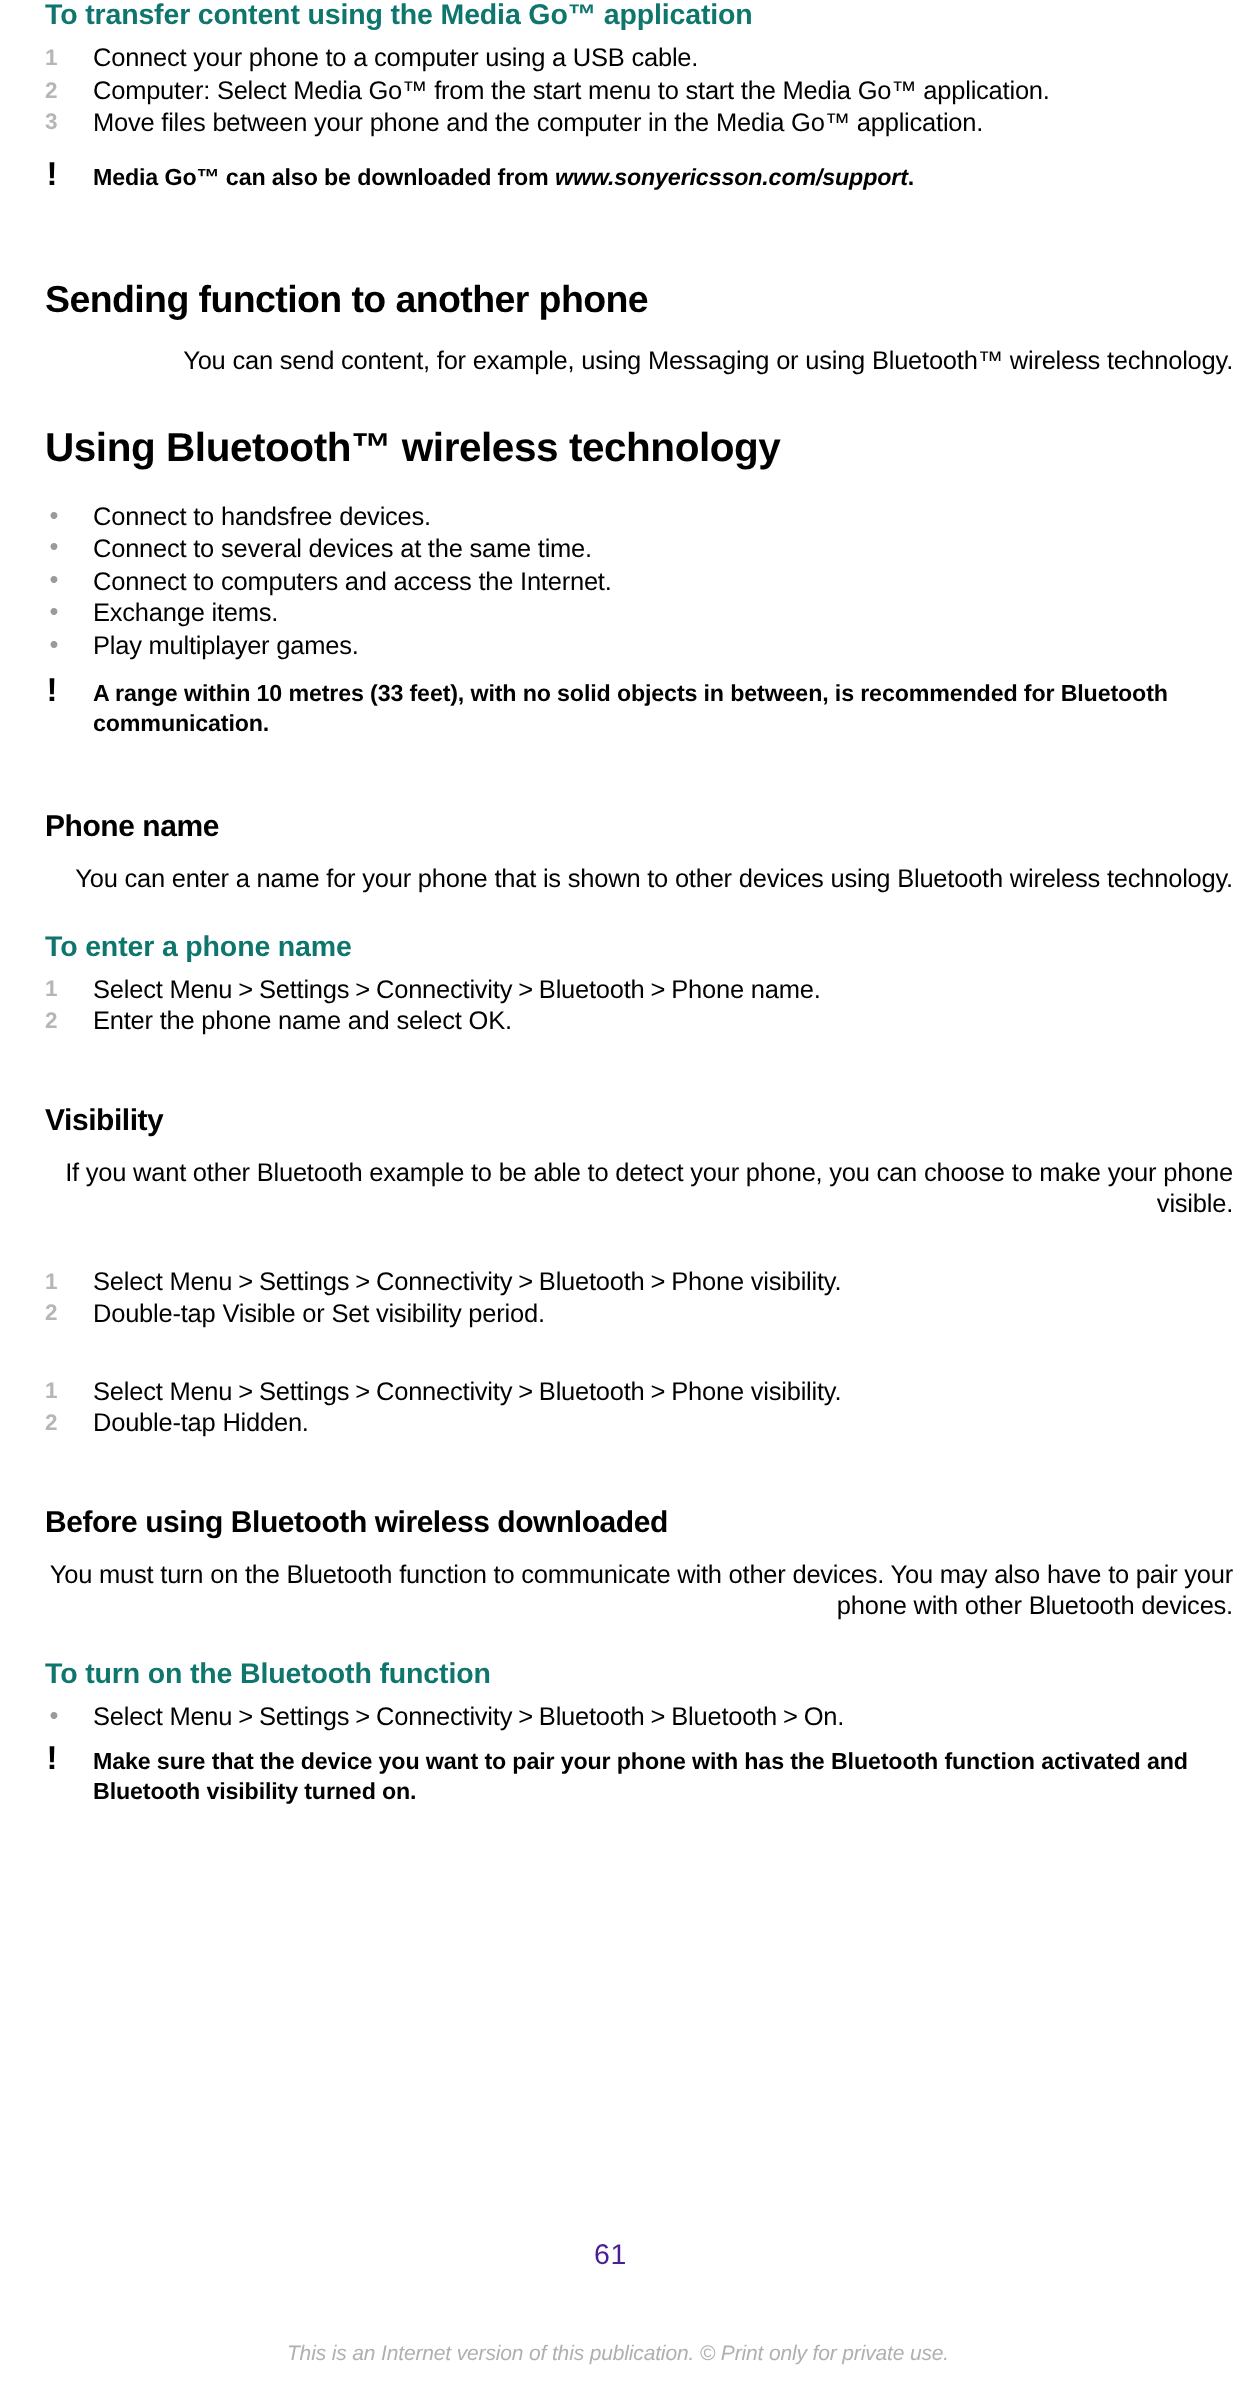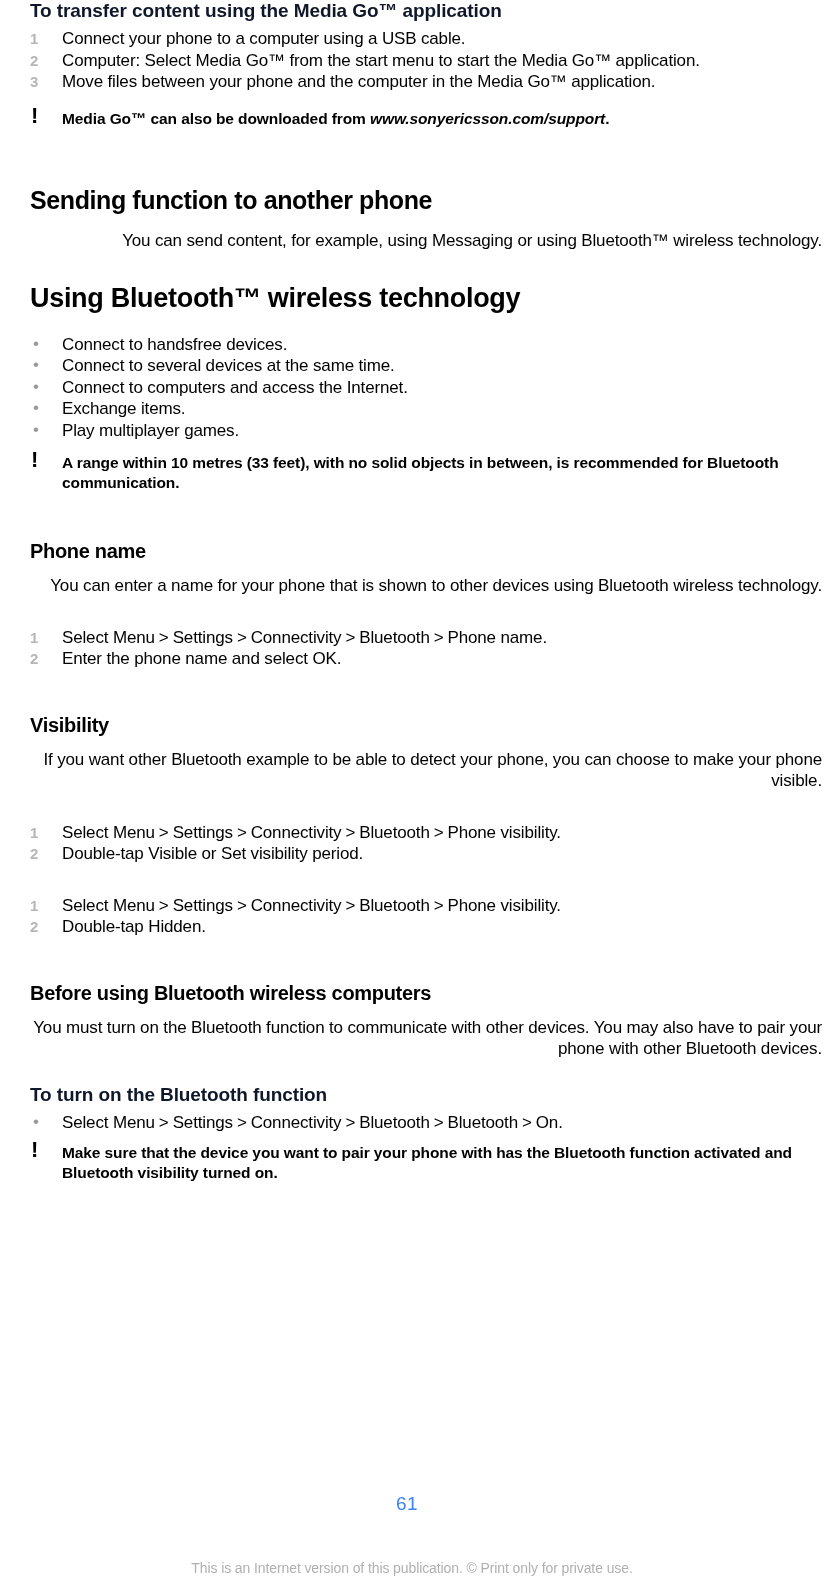--- a/index.html
+++ b/index.html
@@ -23,21 +23,21 @@
   }
   .content {
     position: absolute;
     left: 30px;
     top: 0;
     width: 792px;
   }
 
   
   .h-proc {              
-    color: #0f172a;
+    color: #0f766e;
     font-size: 19px;
     font-weight: bold;
     line-height: 22px;
     margin: 0;
     padding: 0;
     letter-spacing: -0.1px;
   }
   .h1 {
     font-size: 25px;
     font-weight: bold;
@@ -124,34 +124,35 @@
   .sp14 { height: 14px; }
   .sp16 { height: 16px; }
   .sp24 { height: 24px; }
   .sp34 { height: 34px; }
 
   
   .page-number {
     position: absolute;
     left: 396px;
     top: 1493px;
-    color: #3b82f6;
+    color: #4c1d95;
     font-size: 19px;
     font-weight: normal;
     letter-spacing: 0.5px;
   }
   .footer-note {
     position: absolute;
     left: 0;
     top: 1560px;
     width: 824px;
     text-align: center;
     color: #b0b0b0;
     font-size: 14px;
     letter-spacing: -0.1px;
+    font-style: italic;
   }
 </style>
 </head>
 <body>
 
 <div class="page">
   <div class="content">
 
     <div class="h-proc">To transfer content using the Media Go™ application</div>
     <div class="sp6"></div>
@@ -222,20 +223,21 @@
     </div>
 
     <div class="sp34"></div>
     <div class="sp14"></div>
 
     <div class="h3">Phone name</div>
     <div class="sp12"></div>
     <div class="para">You can enter a name for your phone that is shown to other devices using Bluetooth wireless technology.</div>
 
     <div class="sp24"></div>
+    <div class="h-proc">To enter a phone name</div>
     <div class="sp6"></div>
 
     <div class="list">
       <div class="li">
         <span class="marker">1</span>
         <span>Select </span><b>Menu</b><span class="gt" style="margin:0 4px">&gt;</span><b>Settings</b><span class="gt" style="margin:0 4px">&gt;</span><b>Connectivity</b><span class="gt" style="margin:0 4px">&gt;</span><b>Bluetooth</b><span class="gt" style="margin:0 4px">&gt;</span><b>Phone name</b><span>.</span>
       </div>
       <div class="li">
         <span class="marker">2</span>
         <span>Enter the phone name and select </span><b>OK</b><span>.</span>
@@ -273,21 +275,21 @@
       </div>
       <div class="li">
         <span class="marker">2</span>
         <span>Double-tap </span><b>Hidden</b><span>.</span>
       </div>
     </div>
 
     <div class="sp34"></div>
     <div class="sp10"></div>
 
-    <div class="h3">Before using Bluetooth wireless computers</div>
+    <div class="h3">Before using Bluetooth wireless downloaded</div>
     <div class="sp12"></div>
     <div class="para">You must turn on the Bluetooth function to communicate with other devices. You may also have to pair your phone with other Bluetooth devices.</div>
 
     <div class="sp24"></div>
     <div class="h-proc">To turn on the Bluetooth function</div>
     <div class="sp6"></div>
 
     <div class="list">
       <div class="li bullet">
         <span class="marker">•</span>

